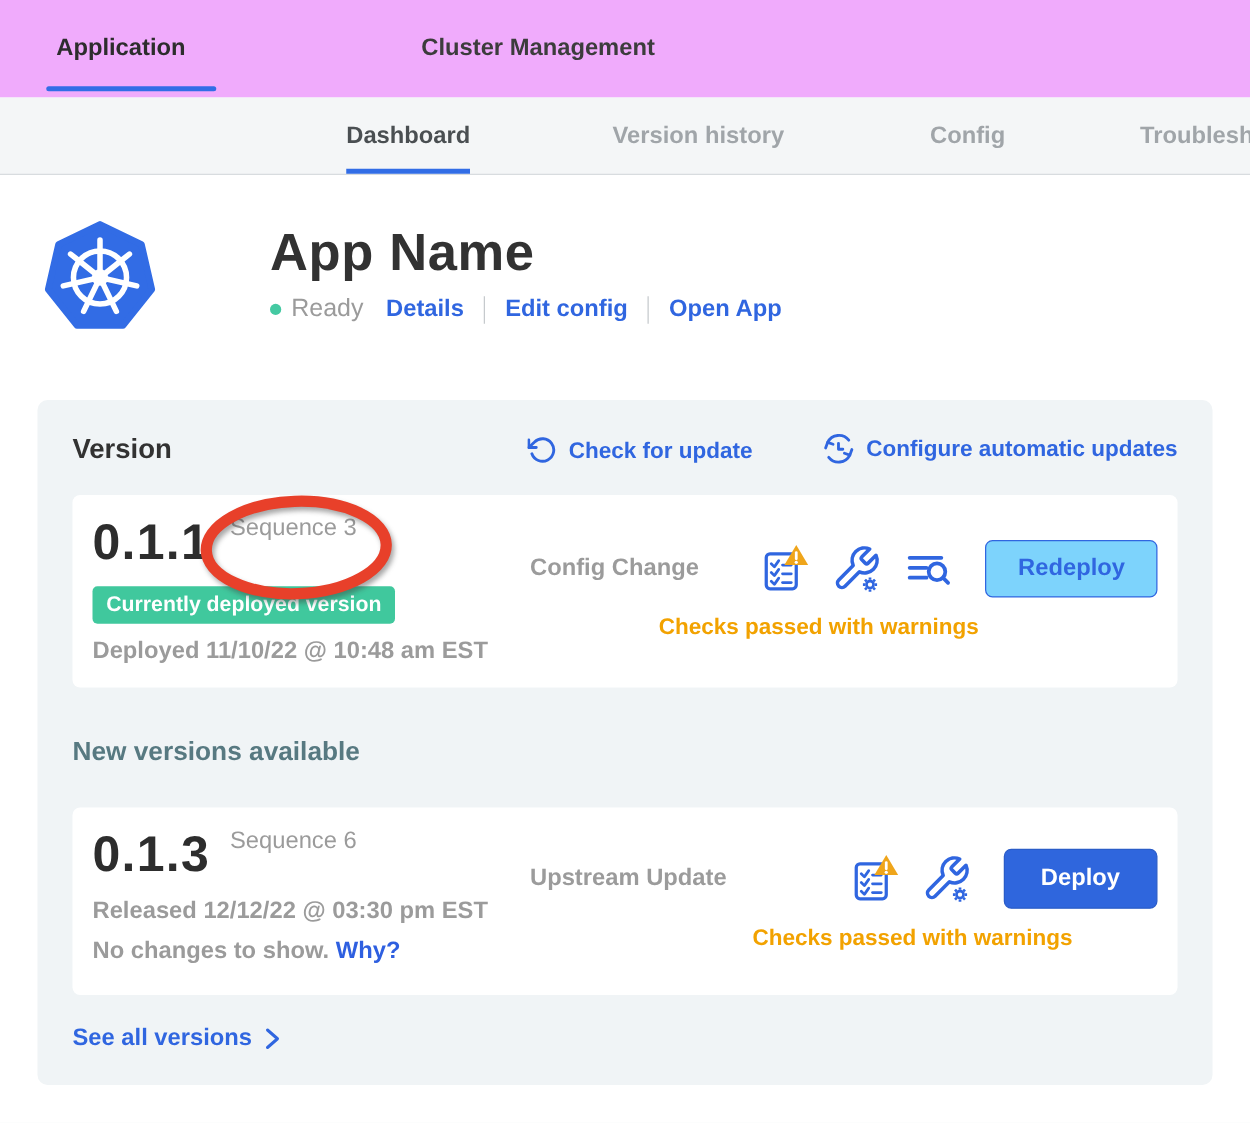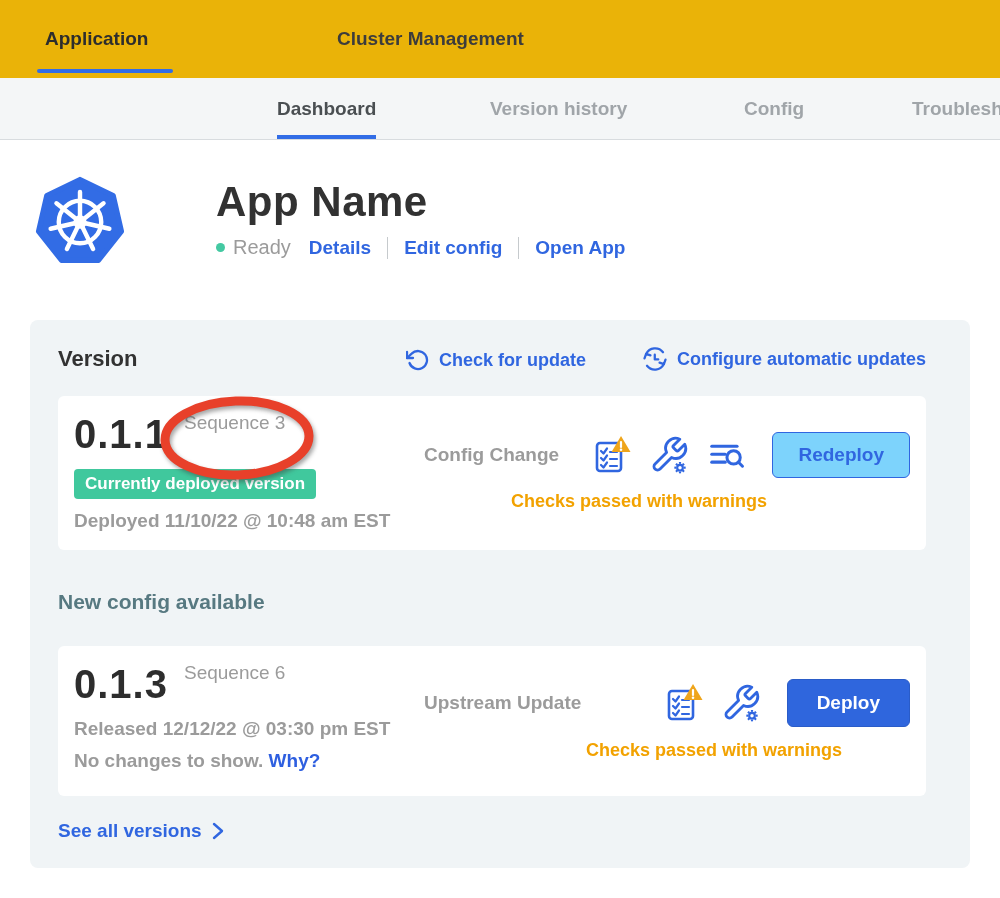--- a/index.html
+++ b/index.html
@@ -1,20 +1,20 @@
 <!DOCTYPE html>
 <html><head>
 <meta charset="utf-8">
 <style>
   * { margin:0; padding:0; box-sizing:border-box; }
   html,body { width:1000px; height:898px; overflow:hidden; background:#ffffff;
     font-family:"Liberation Sans","DejaVu Sans",sans-serif; color:#323232; }
 
   
-  .topnav { position:relative; height:78px; background:#eab308;padding-left:34px; }
+  .topnav { position:relative; height:78px; background:#f0abfc;padding-left:34px; }
   .topnav-item { position:absolute; top:0; bottom:0; display:flex; align-items:center;
     font-size:19px; font-weight:700; color:#3c3c3c; cursor:pointer; }
   .topnav-item.n0 { left:45px; color:#2d2d2d; }
   .topnav-item.n1 { left:217px; }
   .topnav-item.n2 { left:337px; }
   .topnav-item.active::after { content:""; position:absolute; left:-8px; right:-25px;
     bottom:5px; height:4px; border-radius:2px; background:#326de6; }
 
   
   .subnav { position:relative; height:62px; background:#f4f6f7; border-bottom:1px solid #d8dcdf; }
@@ -33,21 +33,21 @@
   .app-header-text { margin-left:46px; padding-top:2px; }
   .app-title { font-size:42px; font-weight:700; letter-spacing:.5px; color:#323232; }
   .app-meta { display:flex; align-items:center; margin-top:10px; }
   .status-dot { width:9px; height:9px; border-radius:50%; background:#44c9a2; margin-right:8px; }
   .status-text { font-size:20px; font-weight:500; color:#9b9b9b; margin-right:18px; }
   .meta-link { font-size:19px; font-weight:700; color:#3066e0; cursor:pointer; text-decoration:none; }
   .meta-sep { width:1px; height:22px; background:#c6cacd; margin:0 16px; }
 
   
   .version-panel { margin:52px 30px 0 30px; width:940px; background:#f0f4f6;
-    border-radius:8px; padding:26px 44px 26px 28px; }
+    border-radius:8px; padding:26px 28px 26px 28px; }
   .panel-header { display:flex; align-items:center; }
   .panel-title { font-size:22px; font-weight:700; color:#323232; }
   .panel-actions { margin-left:auto; display:flex; align-items:flex-end; gap:56px; }
   .panel-action { display:flex; align-items:center; gap:9px; cursor:pointer; }
   .panel-action span { font-size:18px; font-weight:700; color:#3066e0; }
 
   .ver-card { position:relative; margin-top:24px; background:#ffffff; border-radius:6px;
     padding:16px 16px 18px 16px; display:flex; min-height:150px; }
   .ver-left { width:350px; flex-shrink:0; }
   .ver-row { display:flex; align-items:flex-start; }
@@ -209,21 +209,21 @@
               <line x1="19.9" y1="16.6" x2="22.4" y2="19.1"></line>
             </svg>
           </button>
         </div>
         <button class="btn btn-outline">Redeploy</button>
       </div>
       <div class="checks-text checks-c1">Checks passed with warnings</div>
     </div>
   </div>
 
-  <h3 class="new-version-heading">New config available</h3>
+  <h3 class="new-version-heading">New versions available</h3>
 
   <div class="ver-card second">
     <div class="ver-left">
       <div class="ver-row">
         <span class="ver-number">0.1.3</span>
         <span class="ver-seq">Sequence 6</span>
       </div>
       <div class="ver-date">Released 12/12/22 @ 03:30 pm EST</div>
       <div class="ver-changes">
         <span>No changes to show.</span>

